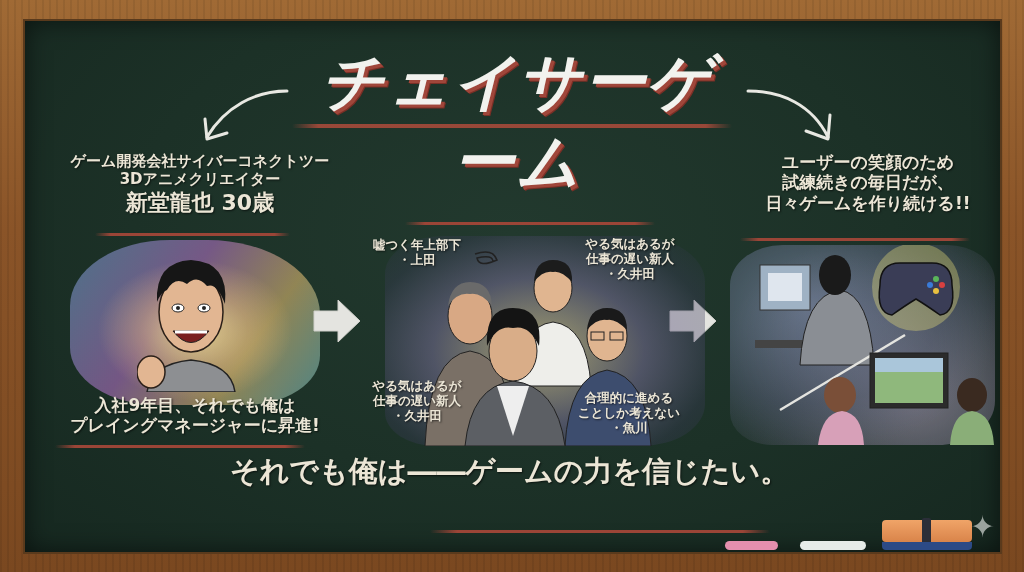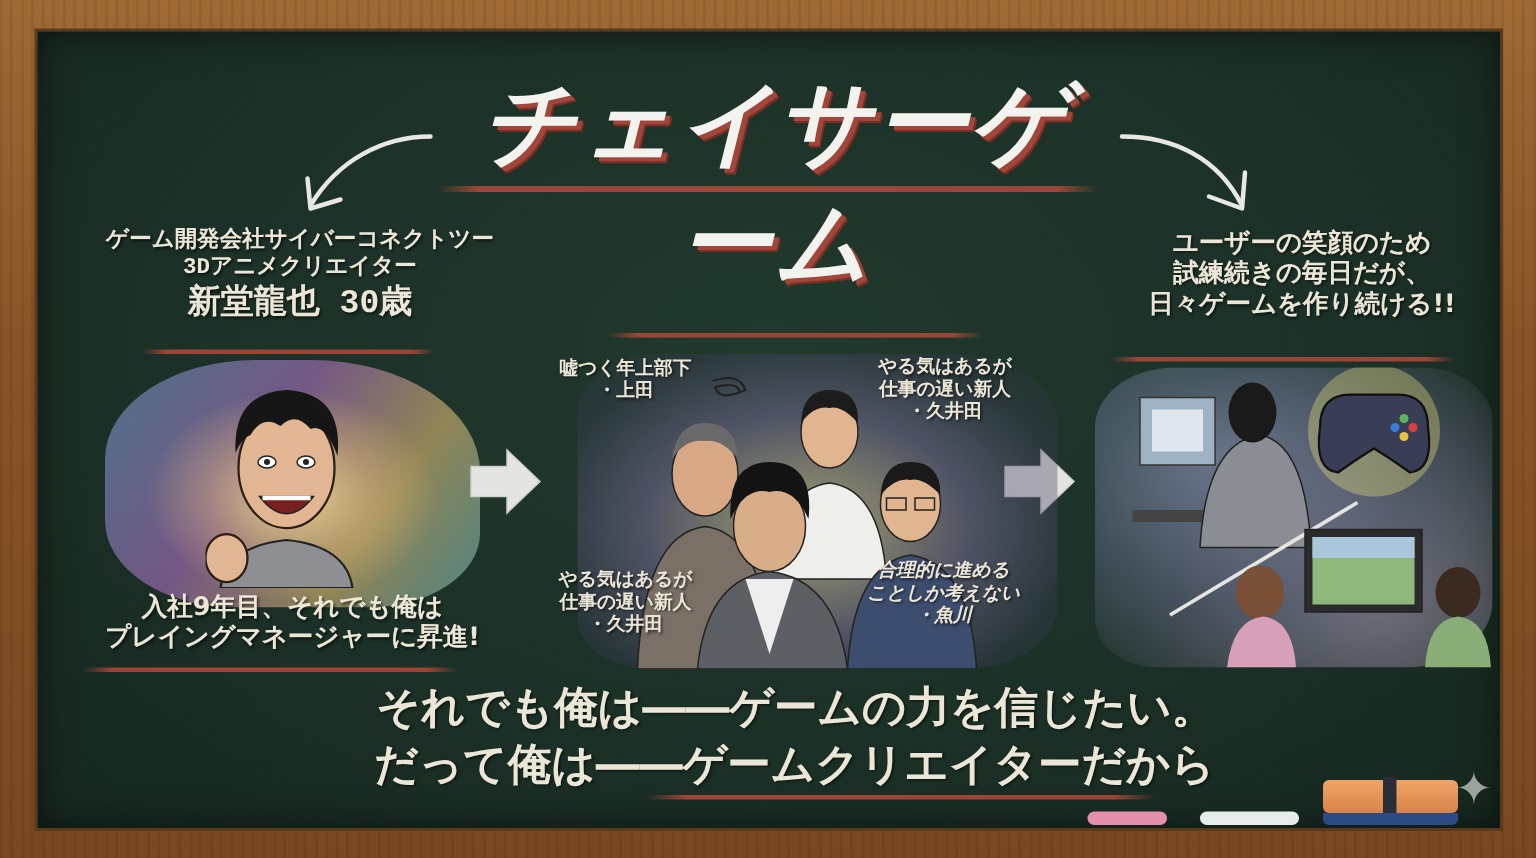--- a/index.html
+++ b/index.html
@@ -39,21 +39,21 @@
     position: absolute; color: #ece6d6; font-weight: bold; text-align: center;
     text-shadow: 1px 1px 2px rgba(0,0,0,0.6);
     line-height: 1.2;
   }
   .red-line {
     position: absolute; height: 3px; border-radius: 2px;
     background: linear-gradient(90deg, transparent, #9b4537 8%, #9b4537 92%, transparent);
   }
 
   
-  .col1-head { left: 45px; top: 152px; width: 310px; font-size: 15px; font-family: Liberation Mono, monospace; }
+  .col1-head { left: 45px; top: 152px; width: 310px; font-size: 15px; }
   .col1-head .name { font-size: 22px; display: block; margin-top: 2px; }
   .portrait {
     position: absolute; left: 70px; top: 240px; width: 250px; height: 165px;
     border-radius: 40% 45% 30% 35%;
     background:
       radial-gradient(ellipse at 50% 55%, rgba(245,225,150,0.85) 0%, rgba(240,200,130,0.4) 30%, transparent 55%),
       linear-gradient(125deg, rgba(120,170,220,0.55), rgba(190,120,210,0.55) 40%, rgba(240,200,120,0.55) 70%, rgba(120,200,210,0.55));
     filter: blur(0.3px);
   }
   .face {
@@ -66,36 +66,36 @@
   .staff-scene {
     position: absolute; left: 385px; top: 236px; width: 320px; height: 210px;
     border-radius: 18% 22% 20% 16%;
     background:
       radial-gradient(ellipse at 48% 55%, rgba(235,215,150,0.65) 0%, rgba(120,110,150,0.55) 45%, rgba(60,60,90,0.35) 75%, transparent 100%);
   }
   .label { font-size: 12.5px; position: absolute; }
   .lbl-ueda { left: 362px; top: 237px; width: 110px; }
   .lbl-kuida1 { left: 570px; top: 236px; width: 120px; }
   .lbl-kuida2 { left: 362px; top: 378px; width: 110px; }
-  .lbl-uokawa { left: 574px; top: 372px; width: 110px; font-style: italic; }
+  .lbl-uokawa { left: 574px; top: 390px; width: 110px; }
 
   
   .col3-head { left: 728px; top: 152px; width: 280px; font-size: 17px; }
   .work-scene {
     position: absolute; left: 730px; top: 245px; width: 265px; height: 200px;
     border-radius: 20% 18% 22% 16%;
     background:
       radial-gradient(ellipse at 30% 30%, rgba(150,160,200,0.55) 0%, rgba(90,100,130,0.35) 50%, transparent 75%),
       radial-gradient(ellipse at 70% 75%, rgba(190,170,200,0.55) 0%, rgba(120,110,140,0.3) 50%, transparent 80%);
   }
 
   .block-arrow { position: absolute; }
 
   
-  .tagline { left: 230px; top: 452px; width: 580px; font-size: 29px; text-align: right; line-height: 38px; }
+  .tagline { left: 230px; top: 452px; width: 580px; font-size: 29px; text-align: left; line-height: 38px; }
 
   .chalk-stick { position: absolute; height: 9px; border-radius: 5px; }
   .eraser-top {
     position: absolute; left: 882px; top: 520px; width: 90px; height: 22px;
     background: linear-gradient(180deg, #f0a468, #d9844a); border-radius: 4px;
   }
   .eraser-band { position: absolute; left: 922px; top: 518px; width: 9px; height: 26px; background: #2a2e38; border-radius: 2px; }
   .eraser-base { position: absolute; left: 882px; top: 542px; width: 90px; height: 8px; background: #2c4a86; border-radius: 0 0 4px 4px; }
   .sparkle { position: absolute; left: 970px; top: 512px; font-size: 30px; color: #9aa39e; line-height: 30px; }
 </style>
@@ -229,21 +229,20 @@
   <rect x="145" y="113" width="68" height="14" fill="#aac6da"></rect>
 
   <ellipse cx="110" cy="150" rx="16" ry="18" fill="#7a4f38"></ellipse>
   <path d="M88 200 Q 92 168 112 166 Q 132 168 134 200 Z" fill="#d7a0b8"></path>
   <ellipse cx="242" cy="150" rx="15" ry="17" fill="#3a2a20"></ellipse>
   <path d="M220 200 Q 222 168 242 166 Q 262 168 264 200 Z" fill="#8aae78"></path>
 </svg>
 
 <div class="chalk-text tagline">
   <span style="display:block">それでも俺は――ゲームの力を信じたい。</span>
-  <span style="display:block">だって俺は――ゲームクリエイターだから</span>
 </div>
 <div class="red-line" style="left:430px;top:530px;width:340px"></div>
 
 <div class="chalk-stick" style="left:725px;top:541px;width:53px;background:#e58fae"></div>
 <div class="chalk-stick" style="left:800px;top:541px;width:66px;background:#e6ece8"></div>
 <div class="eraser-top"></div>
 <div class="eraser-band"></div>
 <div class="eraser-base"></div>
 <div class="sparkle">✦</div>
 

